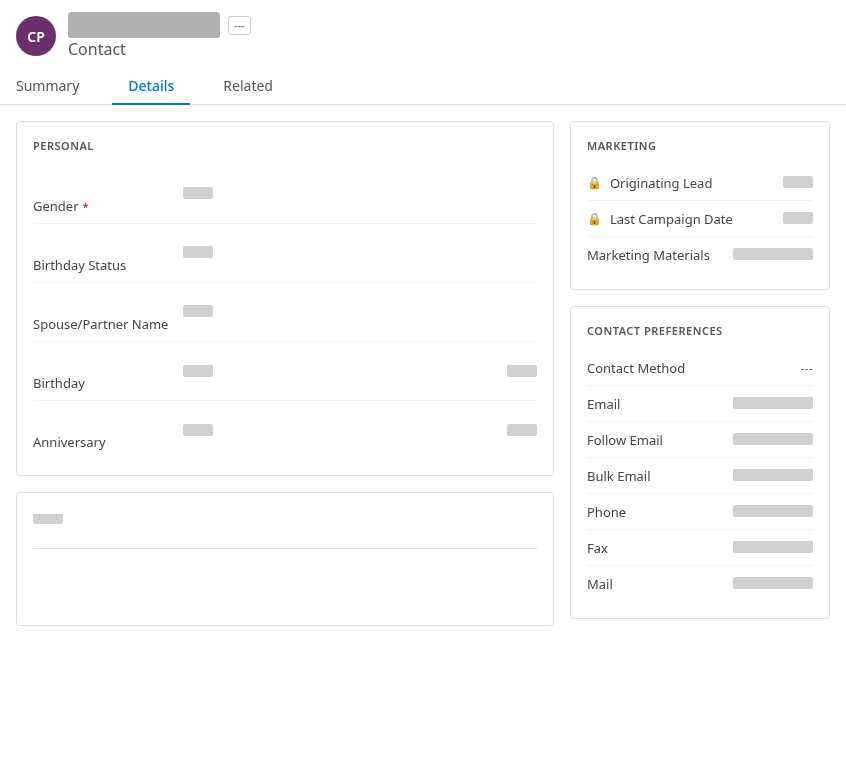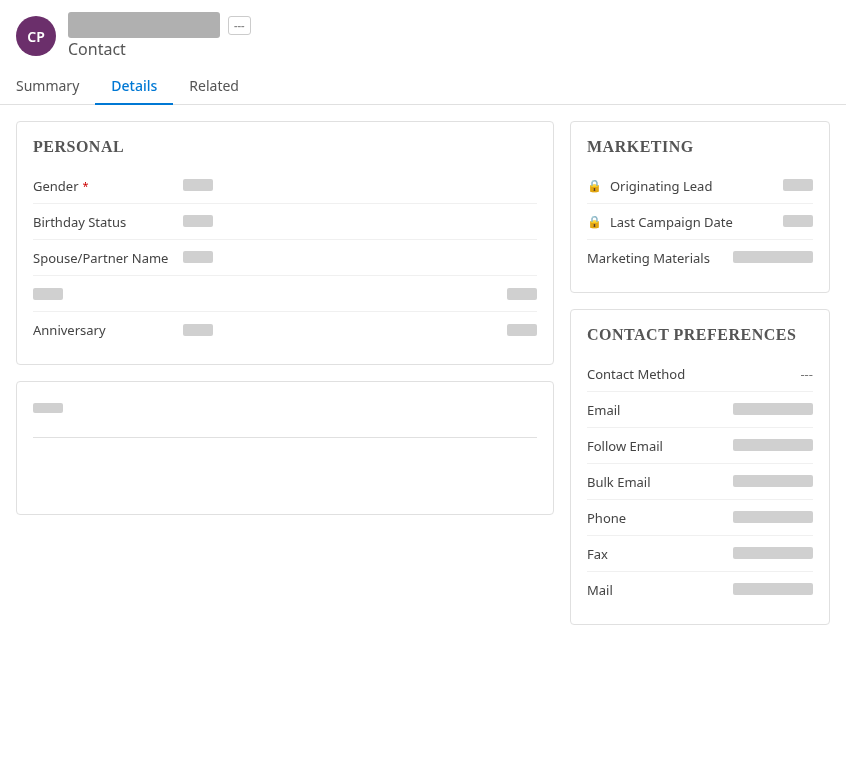--- a/index.html
+++ b/index.html
@@ -54,21 +54,21 @@
     .contact-type {
       font-size: 16px;
       color: #555;
     }
 
     
     .tabs {
       display: flex;
       border-bottom: 1px solid #e0e0e0;
       padding: 0 16px;
-      gap: 0;
+      gap: 17px;
     }
     .tab {
       padding: 8px 16px;
       font-size: 14px;
       color: #555;
       cursor: pointer;
       border-bottom: 2px solid transparent;
       margin-bottom: -1px;
     }
     .tab.active {
@@ -105,27 +105,26 @@
     }
 
     
     .card {
       border: 1px solid #e0e0e0;
       border-radius: 4px;
       padding: 16px;
     }
 
     .card-title {
-      font-size: 16px;
+      font-size: 11px;
       font-weight: 600;
       color: #555;
       letter-spacing: 0.5px;
       text-transform: uppercase;
       margin-bottom: 12px;
-      font-family: Liberation Serif, serif;
     }
 
     
     .form-row {
       display: flex;
       align-items: center;
       padding: 8px 0;
       border-bottom: 1px solid #f0f0f0;
       min-height: 36px;
     }
@@ -133,20 +132,21 @@
       border-bottom: none;
     }
     .form-label {
       font-size: 13px;
       color: #444;
       width: 150px;
       flex-shrink: 0;
       display: flex;
       align-items: center;
       gap: 4px;
+      margin-top: 24px;
     }
     .form-value {
       flex: 1;
       font-size: 13px;
       color: #777;
     }
     .blurred-val {
       display: inline-block;
       background: #d0d0d0;
       color: transparent;
@@ -282,20 +282,23 @@
       <div class="form-row">
         <div class="form-label">
           <span>Spouse/Partner Name</span>
         </div>
         <div class="form-value">
           <span class="blurred-val short"></span>
         </div>
       </div>
 
       <div class="form-row">
+        <div class="form-label">
+          <span>Birthday</span>
+        </div>
         <div class="form-value" style="display:flex; justify-content:space-between;">
           <span class="blurred-val short"></span>
           <span class="blurred-val short"></span>
         </div>
       </div>
 
       <div class="form-row">
         <div class="form-label">
           <span>Anniversary</span>
         </div>

